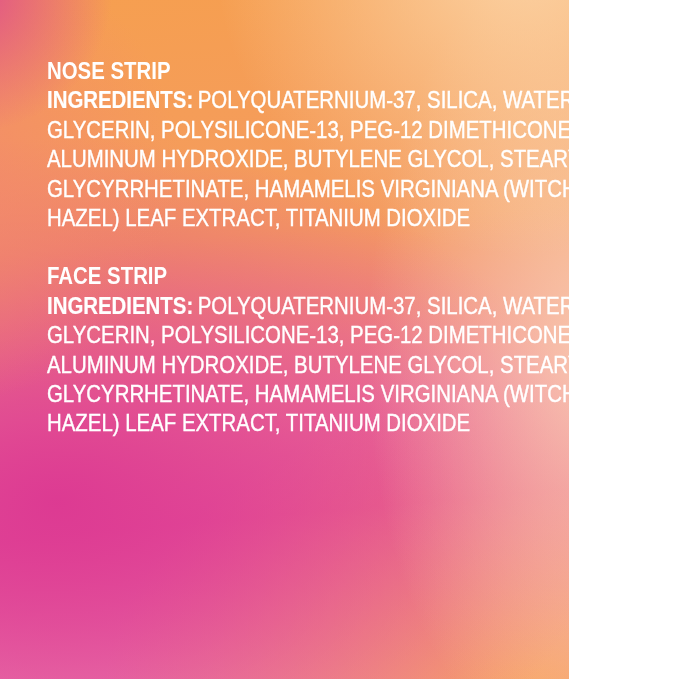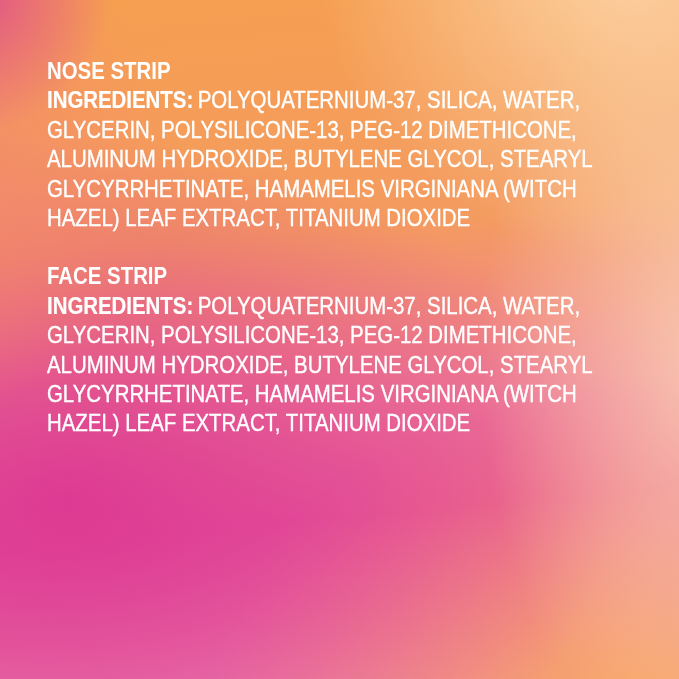--- a/index.html
+++ b/index.html
@@ -4,21 +4,21 @@
 <style>
   html, body { margin: 0; padding: 0; }
   body {
     width: 679px;
     height: 679px;
     overflow: hidden;
     font-family: "Liberation Sans", sans-serif;
   }
   .canvas {
     position: relative;
-    width: 679px;
+    width: 569px;
     height: 679px;
     background-color: #F49E58;
     background-image:
       radial-gradient(circle 150px at -30px -10px, rgba(222,75,142,0.95) 0%, rgba(222,75,142,0) 95%),
       radial-gradient(ellipse 260px 240px at -80px 170px, rgba(243,136,110,0.90) 0%, rgba(243,136,110,0) 100%),
       radial-gradient(ellipse 430px 430px at 92% -8%, rgba(252,214,170,0.95) 0%, rgba(252,214,170,0) 72%),
       radial-gradient(ellipse 300px 560px at 104% 52%, rgba(250,211,180,0.85) 0%, rgba(250,211,180,0) 75%),
       radial-gradient(ellipse 780px 520px at 10% 74%, rgba(220,56,146,0.95) 0%, rgba(220,56,146,0) 70%),
       radial-gradient(ellipse 600px 430px at 94% 104%, rgba(248,166,90,0.95) 0%, rgba(248,166,90,0) 72%),
       linear-gradient(175deg, #F69F50 0%, #F49B60 35%, #EE7E93 58%, #E85A9C 74%, #EF8DB4 100%);

